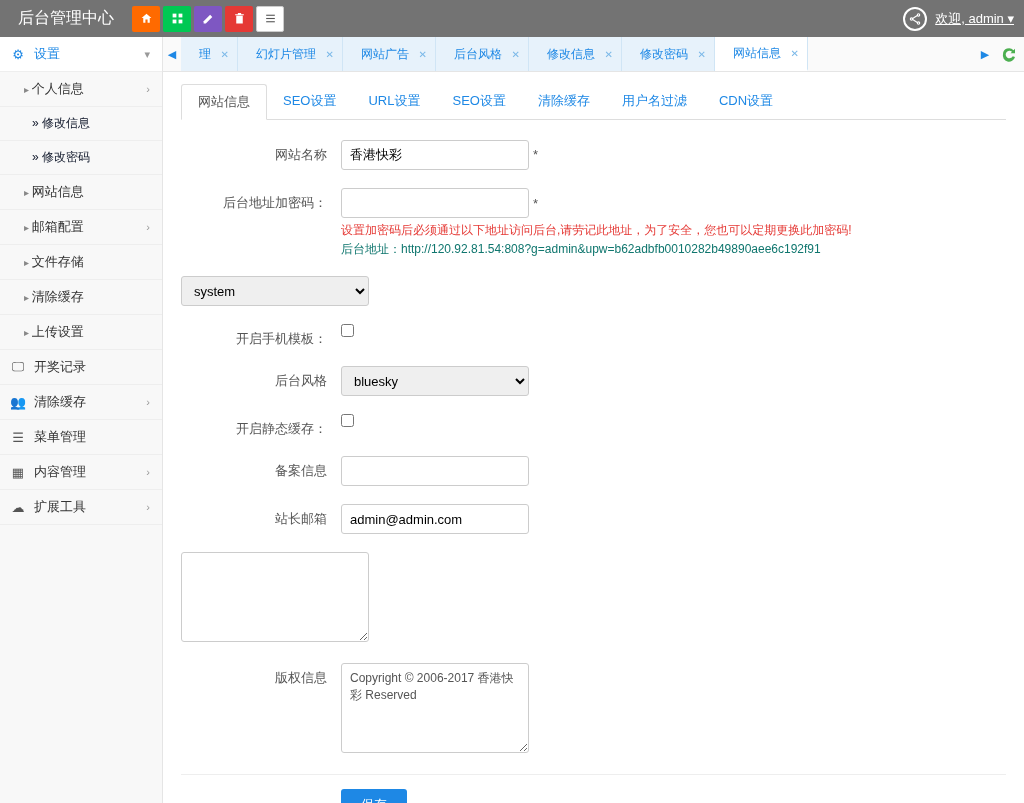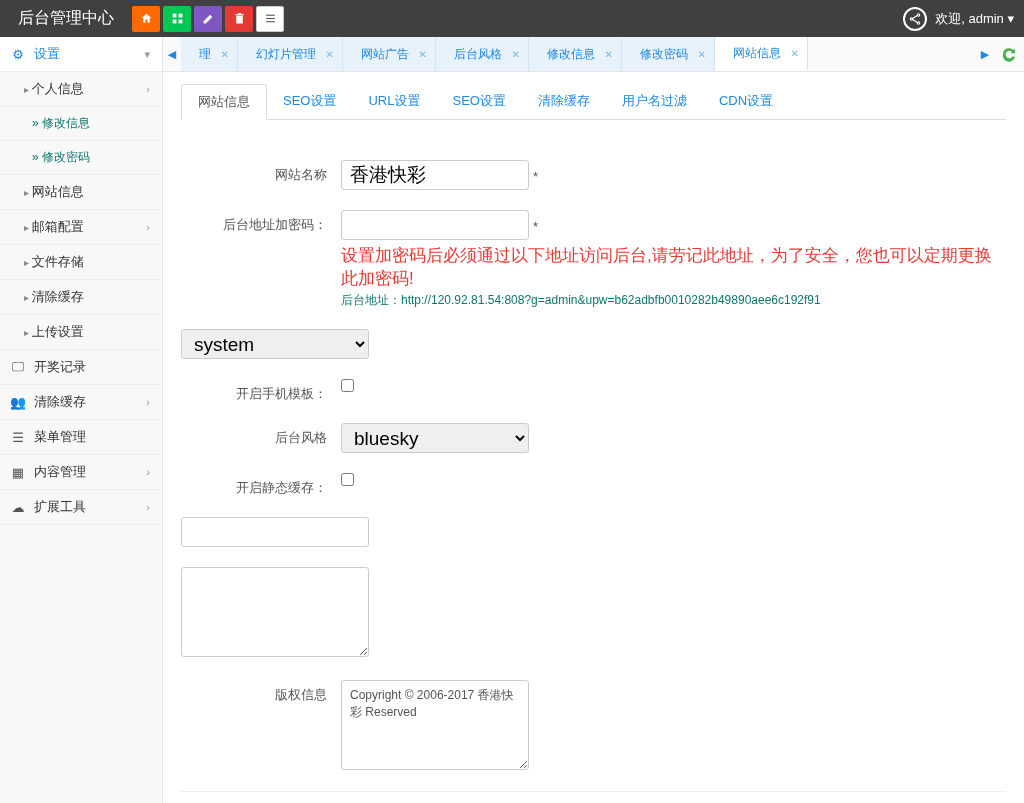--- a/index.html
+++ b/index.html
@@ -1,71 +1,71 @@
 <!DOCTYPE html>
 <html><head>
 <meta charset="utf-8">
 <style>
 * { margin: 0; padding: 0; box-sizing: border-box; }
 body { font-family: "Microsoft YaHei", Arial, sans-serif; font-size: 13px; background: #fff; color: #333; }
 
 
-.topbar { height: 37px; background: #404040; display: flex; align-items: center; justify-content: space-between; padding: 0 10px; color: #fff; }
+.topbar { height: 37px; background: #737373; display: flex; align-items: center; justify-content: space-between; padding: 0 10px; color: #fff; }
 .topbar-left { display: flex; align-items: center; gap: 10px; }
 .brand { font-size: 16px; padding: 0 8px; }
 .toolbar-btns { display: flex; gap: 3px; }
 .tbtn { width: 28px; height: 26px; border-radius: 2px; display: flex; align-items: center; justify-content: center; color: #fff; font-size: 13px; cursor: pointer; }
 .tbtn.home { background: #ff6a00; }
 .tbtn.list { background: #00c853; }
 .tbtn.edit { background: #7e57c2; }
 .tbtn.trash { background: #e53935; }
 .tbtn.menu { background: #fff; color: #555; border: 1px solid #ccc; }
-.topbar-right { display: flex; align-items: center; gap: 8px; }
+.topbar-right { display: flex; align-items: center; gap: 8px; text-decoration: underline; }
 .share-icon { width: 24px; height: 24px; border: 2px solid #fff; border-radius: 50%; display: flex; align-items: center; justify-content: center; }
 .share-icon svg { width: 14px; height: 14px; }
 
 
 .layout { display: flex; height: calc(100vh - 37px); }
 .sidebar { width: 163px; background: #f8f8f8; border-right: 1px solid #e5e5e5; overflow-y: auto; }
 .main { flex: 1; display: flex; flex-direction: column; overflow: hidden; }
 
 
 .side-item { display: flex; align-items: center; justify-content: space-between; padding: 8px 12px 8px 10px; border-bottom: 1px solid #eee; cursor: pointer; color: #333; }
 .side-item.header { background: #fff; color: #1e88e5; font-weight: 500; }
 .side-item .label { display: flex; align-items: center; gap: 8px; }
 .side-item .ico { width: 16px; text-align: center; color: #555; }
 .side-item.header .ico { color: #1e88e5; }
 .side-sub { padding: 8px 12px 8px 24px; border-bottom: 1px solid #eee; cursor: pointer; color: #333; display: flex; justify-content: space-between; align-items: center; }
-.side-sub2 { padding: 8px 12px 8px 32px; border-bottom: 1px solid #eee; cursor: pointer; color: #0f766e; font-size: 12px; }
+.side-sub2 { padding: 8px 12px 8px 32px; border-bottom: 1px solid #eee; cursor: pointer; color: #0f172a; font-size: 12px; }
 .chev { font-size: 11px; color: #999; }
 
 
 .tabs-row { height: 35px; background: #fafafa; border-bottom: 1px solid #e5e5e5; display: flex; align-items: stretch; position: relative; }
 .nav-arrow { width: 18px; display: flex; align-items: center; justify-content: center; color: #1e88e5; cursor: pointer; font-size: 11px; }
 .tabs { flex: 1; display: flex; overflow: hidden; }
 .tab { position: relative; padding: 0 26px 0 18px; display: flex; align-items: center; background: #e7f2fb; border-right: 1px solid #d0e5f5; color: #1e88e5; font-size: 12px; cursor: pointer; white-space: nowrap; }
 .tab.active { background: #fff; border-bottom: 2px solid #fff; }
 .tab .close { position: absolute; right: 8px; top: 50%; transform: translateY(-50%); font-size: 10px; color: #7ab8e8; }
 .refresh { width: 30px; display: flex; align-items: center; justify-content: center; cursor: pointer; }
 .refresh svg { width: 18px; height: 18px; }
 
 
 .content { flex: 1; overflow: auto; padding: 12px 18px; }
 .subtabs { display: flex; border-bottom: 1px solid #ddd; }
 .subtab { padding: 8px 16px; color: #1e88e5; cursor: pointer; font-size: 13px; }
 .subtab.active { border: 1px solid #ddd; border-bottom: 1px solid #fff; margin-bottom: -1px; color: #555; background: #fff; border-radius: 3px 3px 0 0; }
 
 .form { padding: 20px 0; }
-.form-row { display: flex; align-items: flex-start; margin-bottom: 18px; margin-top: 20px; }
+.form-row { display: flex; align-items: flex-start; margin-bottom: 18px; }
 .form-row label { width: 160px; text-align: right; padding-right: 14px; padding-top: 6px; color: #555; font-size: 13px; }
 .form-row .control { flex: 1; }
-.form-row input[type=text], .form-row select { width: 188px; height: 30px; border: 1px solid #ccc; border-radius: 3px; padding: 0 8px; font-size: 19px; }
+.form-row input[type=text], .form-row select { width: 188px; height: 30px; border: 1px solid #ccc; border-radius: 3px; padding: 0 8px; font-size: 13px; }
 .form-row textarea { width: 188px; height: 90px; border: 1px solid #ccc; border-radius: 3px; padding: 6px 8px; font-size: 12px; color: #555; resize: both; font-family: inherit; }
 .form-row .star { color: #555; margin-left: 4px; }
-.hint-red { color: #e53935; font-size: 17px; margin-top: 4px; }
+.hint-red { color: #e53935; font-size: 12px; margin-top: 4px; }
 .hint-gray { color: #0f766e; font-size: 12px; margin-top: 2px; }
 .save-row { display: flex; border-top: 1px solid #eee; padding-top: 14px; margin-top: 8px; }
 .save-row .spacer { width: 160px; }
 .save-btn { background: #1e88e5; color: #fff; border: none; padding: 7px 20px; border-radius: 3px; cursor: pointer; font-size: 13px; }
 </style>
 </head>
 <body>
 
 <div class="topbar">
   <div class="topbar-left">
@@ -257,21 +257,26 @@
         </div>
         <div class="form-row">
           <label>后台风格</label>
           <div class="control"><select><option>bluesky</option></select></div>
         </div>
         <div class="form-row">
           <label>开启静态缓存：</label>
           <div class="control"><input type="checkbox" style=""></div>
         </div>
         <div class="form-row">
+          <label>备案信息</label>
           <div class="control"><input type="text" value="" style=""></div>
+        </div>
+        <div class="form-row">
+          <label>站长邮箱</label>
+          <div class="control"><input type="text" value="admin@admin.com" style=""></div>
         </div>
         <div class="form-row">
           <div class="control"><textarea style=""></textarea></div>
         </div>
         <div class="form-row">
           <label>版权信息</label>
           <div class="control"><textarea style="">Copyright © 2006-2017 香港快彩 Reserved</textarea></div>
         </div>
         <div class="save-row">
           <div class="spacer"></div>

